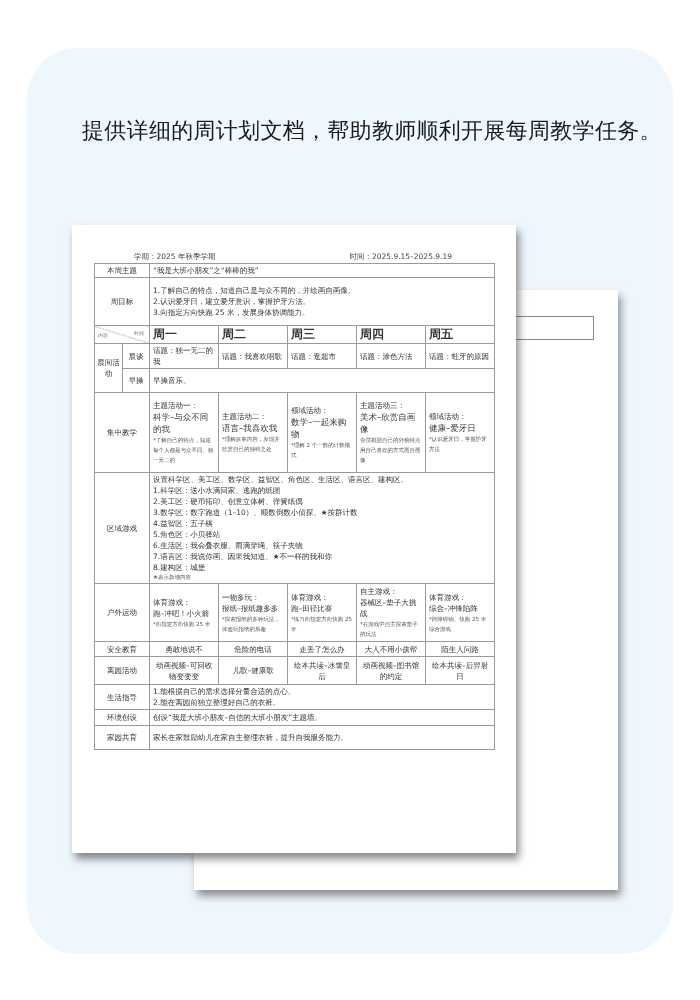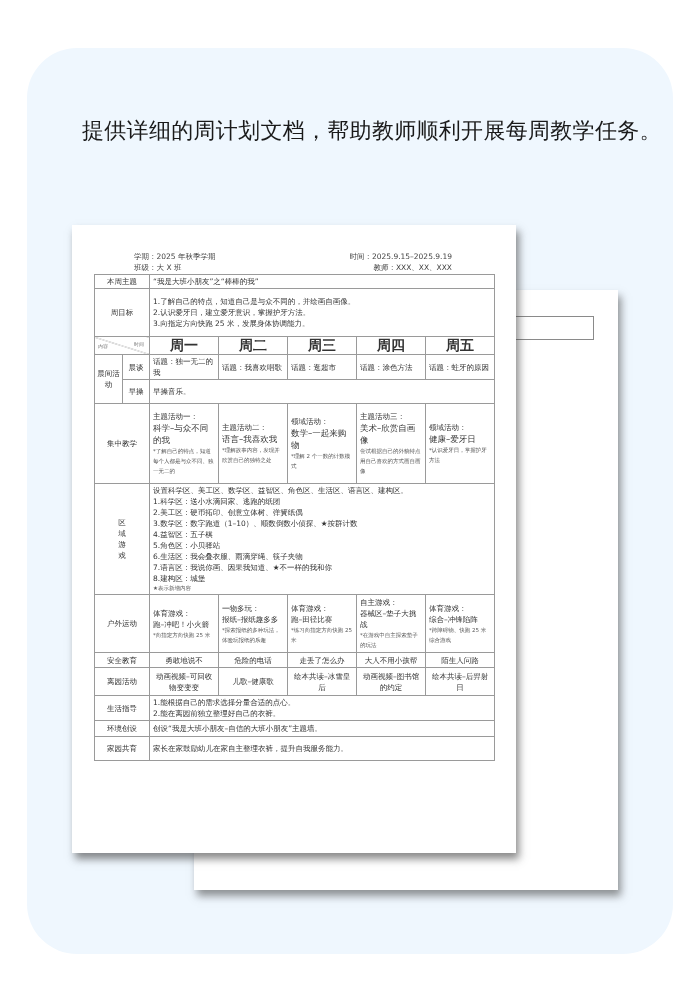--- a/index.html
+++ b/index.html
@@ -48,40 +48,36 @@
   td.top { vertical-align: top; }
   .big { font-size: 8.5px; line-height: 12px; }
   .small { font-size: 5.5px; line-height: 10px; color: #555; }
   .tiny { font-size: 5.5px; line-height: 9px; color: #555; }
   .diag {
     position: relative; height: 18px; padding: 0 !important;
     background: linear-gradient(to top right, transparent calc(50% - 0.5px), #9a9a9a 50%, transparent calc(50% + 0.5px));
   }
   .diag .d-time { position: absolute; right: 5px; top: 2px; font-size: 5px; color: #777; }
   .diag .d-content { position: absolute; left: 3px; bottom: 2px; font-size: 5px; color: #777; }
-  .day { text-align: center; font-weight: bold; font-size: 14px; }
+  .day { font-weight: bold; font-size: 12px; }
 </style>
 </head>
 <body>
 
 <div class="card"></div>
 <div class="headline">提供详细的周计划文档，帮助教师顺利开展每周教学任务。</div>
 
 <div class="back-page">
   <div class="stub"></div>
 </div>
 
 <div class="front-page">
   <div class="meta-row">
     <span>学期：2025 年秋季学期</span>
     <span>时间：2025.9.15–2025.9.19</span>
-  </div>
-  <div class="meta-row">
-    <span>班级：大 X 班</span>
-    <span>教师：XXX、XX、XXX</span>
   </div>
 
   <table class="plan">
     <colgroup>
       <col style="width:28px">
         <col style="width:27px">
       <col style="width:69px">
         <col style="width:69px">
         <col style="width:69px">
         <col style="width:69px">
@@ -152,21 +148,21 @@
         <div class="small">尝试根据自己的外貌特点用自己喜欢的方式画自画像</div>
       </td>
       <td class="top">
         <div>领域活动：</div>
         <div class="big">健康–爱牙日</div>
         <div class="small">*认识爱牙日，掌握护牙方法</div>
       </td>
     </tr>
 
     <tr>
-      <td colspan="2" class="lbl" style="padding:0 22px">区域游戏</td>
+      <td colspan="2" class="lbl" style="padding:0 11px">区域游戏</td>
       <td colspan="5" class="top">
         <div>设置科学区、美工区、数学区、益智区、角色区、生活区、语言区、建构区。</div>
         <div>1.科学区：送小水滴回家、逃跑的纸团</div>
         <div>2.美工区：硬币拓印、创意立体树、弹簧纸偶</div>
         <div>3.数学区：数字跑道（1–10）、顺数倒数小侦探、★按群计数</div>
         <div>4.益智区：五子棋</div>
         <div>5.角色区：小贝驿站</div>
         <div>6.生活区：我会叠衣服、雨滴穿绳、筷子夹物</div>
         <div>7.语言区：我说你画、因果我知道、★不一样的我和你</div>
         <div>8.建构区：城堡</div>

